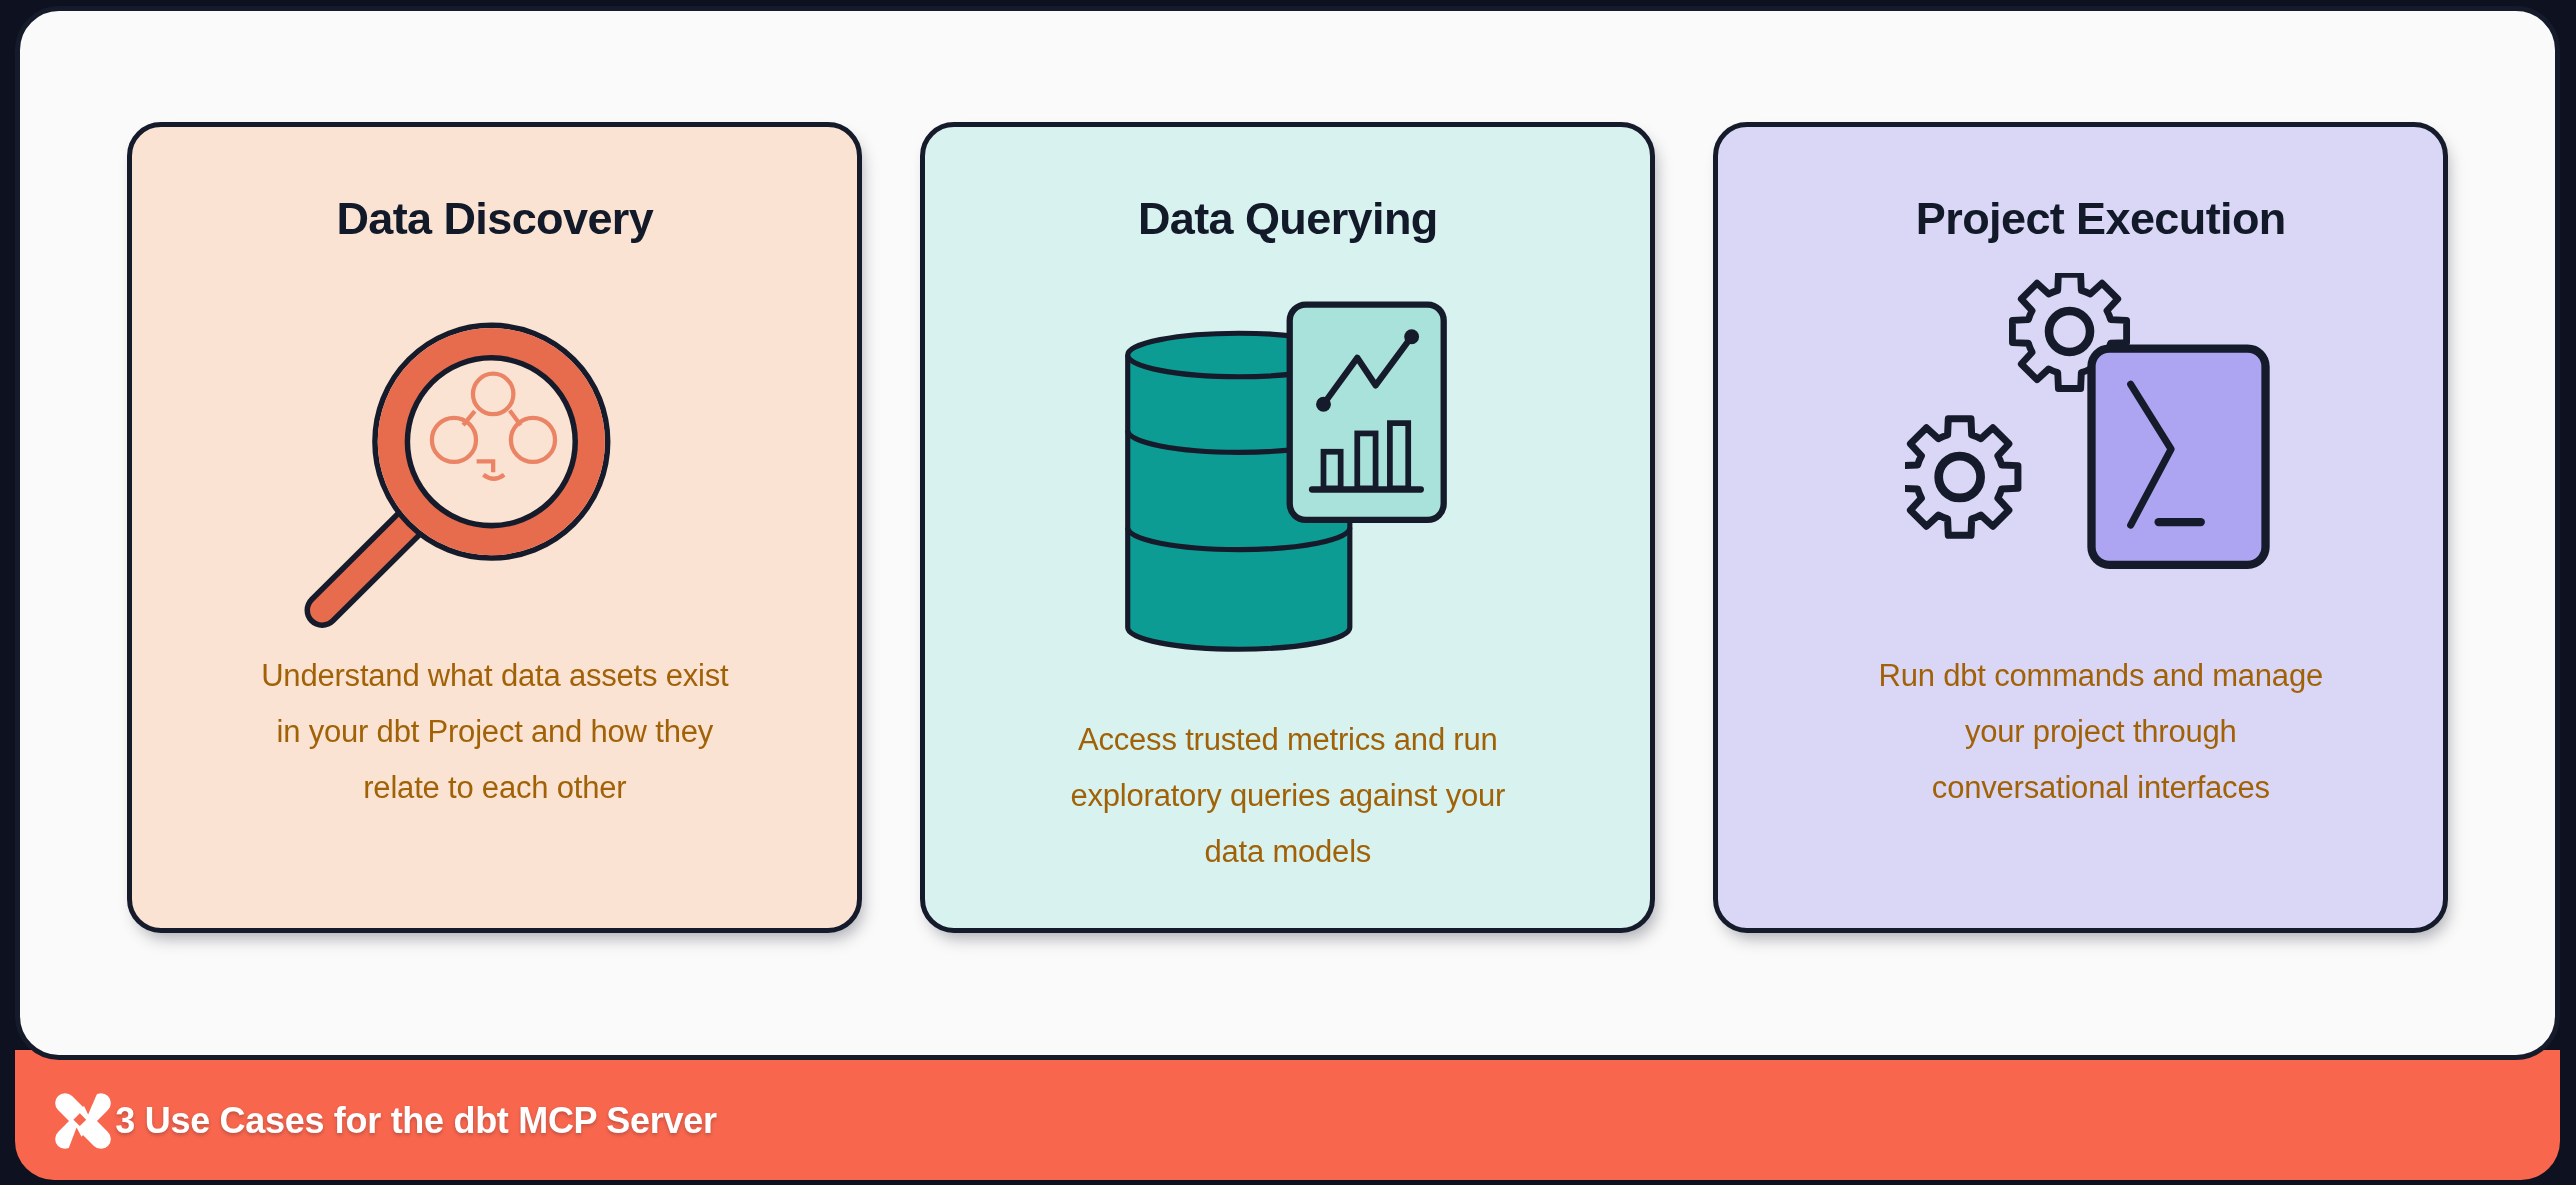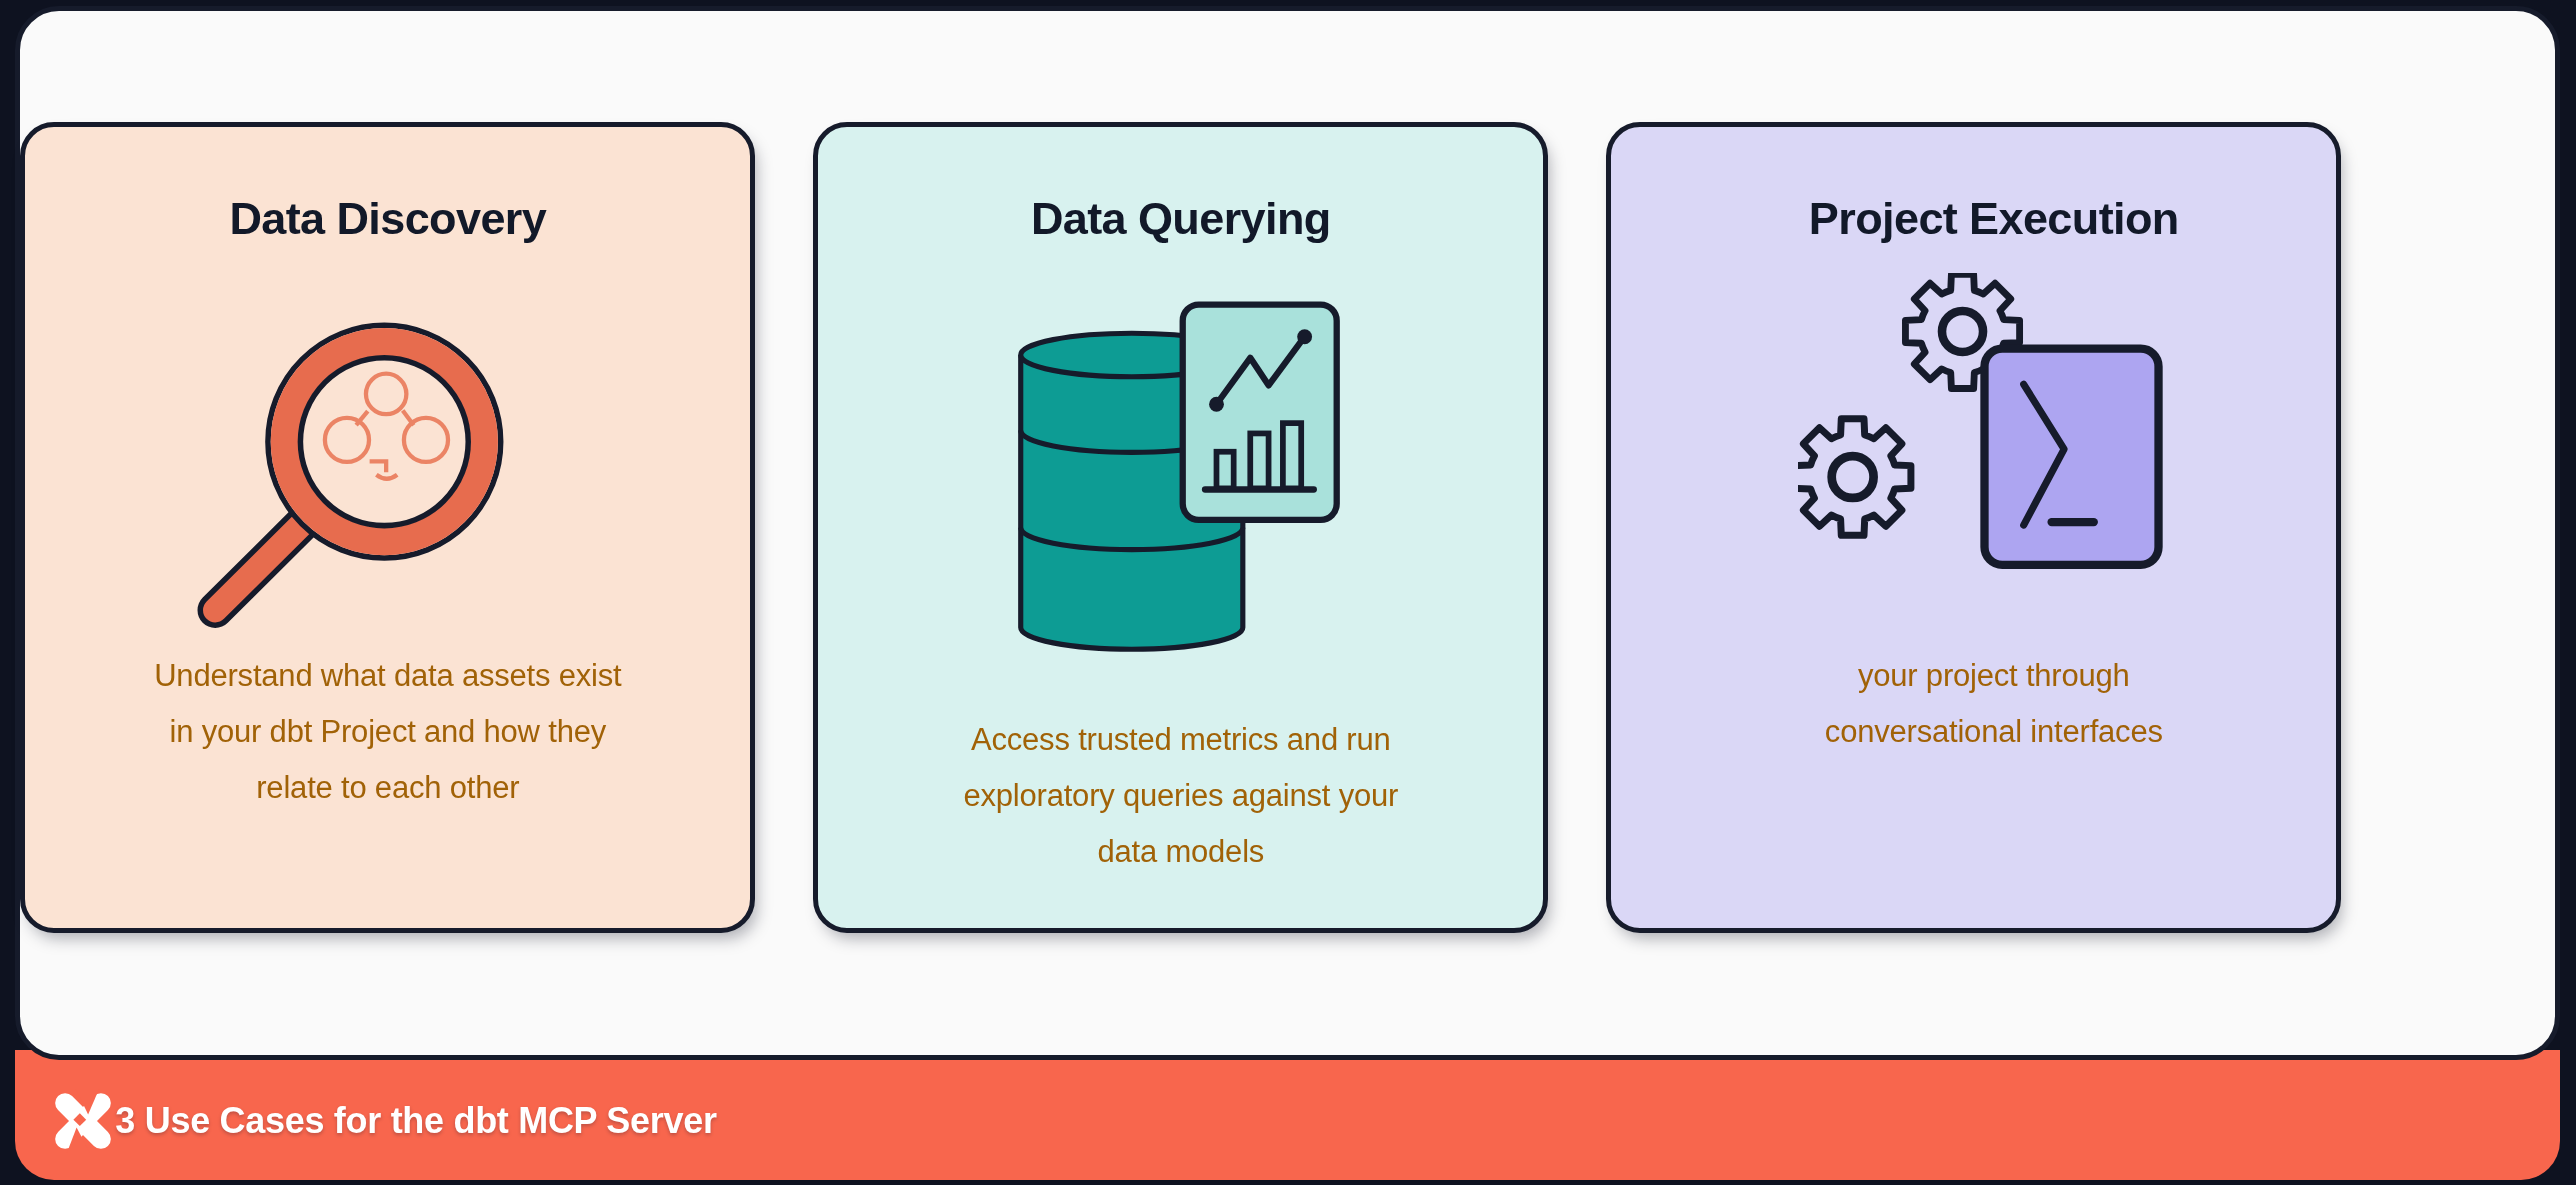--- a/index.html
+++ b/index.html
@@ -1,20 +1,20 @@
 <!DOCTYPE html>
 <html style="font-size:9.8px"><head>
 <meta charset="utf-8">
 <style>
   html,body{margin:0;padding:0;background:#0E1220;}
   .stage{position:relative;width:2576px;height:1185px;background:#0E1220;overflow:hidden;
          font-family:"Liberation Sans",sans-serif;}
   .panel{position:absolute;left:15.3px;top:6.1px;width:2545px;height:1054px;background:#FAFAFA;
          border:5.5px solid #161B2B;border-radius:44px;box-sizing:border-box;z-index:2;
-         display:flex;gap:58px;align-items:flex-start;padding-top:111px;}
+         display:flex;gap:58px;justify-content:center;align-items:flex-start;padding-top:111px;}
   .footer{position:absolute;left:15.3px;top:1050px;width:2545px;height:130px;background:#F8664D;
          border-radius:0 0 39px 39px;z-index:1;display:flex;align-items:center;
          padding:12.2px 72px 0 36px;box-sizing:border-box;}
   .card{width:735px;height:811px;border:5.5px solid #161B2B;border-radius:34px;box-sizing:border-box;
          box-shadow:4.9px 9.8px 16px -4.9px rgba(22,27,43,0.35);display:flex;flex-direction:column;
          align-items:center;}
   .card--discovery{background:#FBE3D3;}
   .card--querying{background:#D8F2EF;gap:32px;}
   .card--execution{background:#DAD7F6;padding-left:40px;}
   .card-title{margin-top:69px;font-size:45px;font-weight:bold;color:#121929;letter-spacing:-0.6px;
@@ -124,20 +124,21 @@
               <circle r="36" fill="none" stroke-width="15"></circle>
             </g>
           </g>
 
           <rect x="314" y="127" width="293" height="364" rx="30" fill="#ADA5F1" stroke="#161B2B" stroke-width="14"></rect>
           <polyline points="380,187 448,296 380,424" fill="none" stroke="#161B2B" stroke-width="12" stroke-linecap="round" stroke-linejoin="round"></polyline>
           <line x1="427" y1="419" x2="498" y2="419" stroke="#161B2B" stroke-width="14" stroke-linecap="round"></line>
         </svg>
       </div>
       <div class="card-desc">
+        <div>Run dbt commands and manage</div>
         <div>your project through</div>
         <div>conversational interfaces</div>
       </div>
     </div>
 
   </div>
 
   <div class="footer">
     <div class="logo-box">
       <svg width="64" height="64" viewBox="0 0 100 100" aria-hidden="true">

